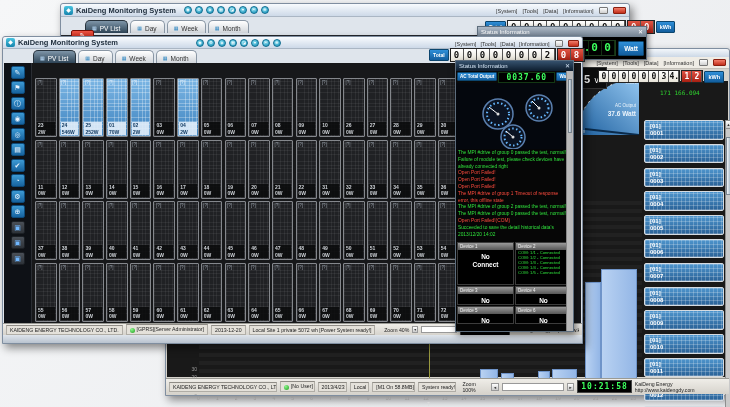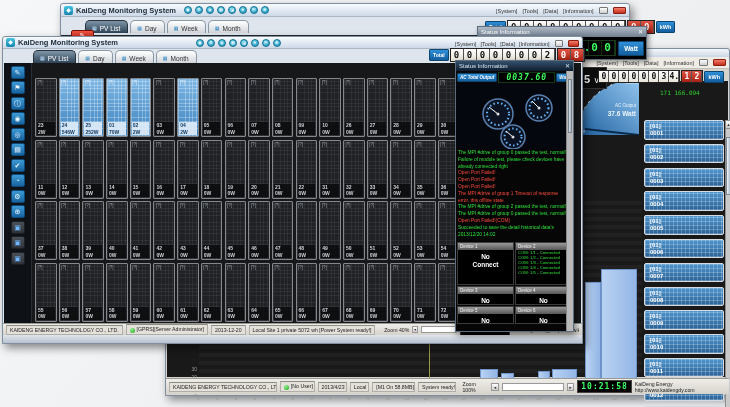--- a/index.html
+++ b/index.html
@@ -41,21 +41,21 @@
   .tile{position:relative;width:21.6px;height:59px;background:#202124;border:1px solid #84878c;border-radius:1px;
         background-image:repeating-linear-gradient(90deg,rgba(255,255,255,.06) 0 .8px,transparent .8px 3.6px),repeating-linear-gradient(0deg,rgba(255,255,255,.06) 0 .8px,transparent .8px 3.6px);}
   .tile.on{background:linear-gradient(#7cb6e4,#3f84c0);background-image:repeating-linear-gradient(90deg,rgba(255,255,255,.28) 0 .8px,transparent .8px 3.6px),repeating-linear-gradient(0deg,rgba(255,255,255,.28) 0 .8px,transparent .8px 3.6px),linear-gradient(#7cb6e4,#3f84c0);}
   .tile .tag{position:absolute;top:1px;left:1.5px;font-size:4.5px;color:#9aa2ac;}
   .tile.on .tag{color:#eaf3fc;}
   .tile .lbl{position:absolute;left:1px;right:1px;bottom:1px;height:13px;background:rgba(10,10,12,.85);color:#cfd3d8;font-size:5px;font-weight:bold;line-height:6.5px;padding-left:1px;}
   .tile.on .lbl{background:rgba(222,236,248,.92);color:#123a61;}
   
   #dpanel{position:absolute;left:455px;top:60px;width:119px;height:272px;background:#060606;border:1px solid #5d6d7d;z-index:50;box-shadow:2px 3px 7px rgba(0,0,0,.5);}
   #dpanel .ptitle{height:10px;background:linear-gradient(#35516d,#0d1d2e);color:#d4e4f4;font-size:6px;line-height:10px;padding:0 3px;display:flex;justify-content:space-between;}
-  #acrow{height:12px;display:flex;align-items:center;gap:1px;padding:1px;background:#0a0a0a;font-style:italic;}
+  #acrow{height:12px;display:flex;align-items:flex-start;gap:1px;padding:1px;background:#0a0a0a;}
   #gauges{height:66px;background:#04070d;}
   #term{height:92px;padding:1px 2px;font-family:"DejaVu Sans Mono",monospace;font-size:4.8px;line-height:6.8px;overflow:hidden;white-space:nowrap;}
   #term .c-g{color:#2fe03c;} #term .c-r{color:#ff4b3e;}
   #groups{display:grid;grid-template-columns:1fr 1fr;gap:1px;padding:1px;height:84px;}
   .grp{background:#000;border:1px solid #3c3c3c;position:relative;overflow:hidden;}
   .grp .ghead{height:7px;background:linear-gradient(#9a9a9a,#565656);color:#f2f2f2;font-size:4.5px;line-height:7px;padding-left:2px;}
   .grp .nc{position:absolute;left:0;right:0;top:10px;text-align:center;color:#fff;font-weight:bold;font-size:6.5px;line-height:8px;white-space:pre-line;}
   .grp .glines{padding:1px 2px;font-family:"DejaVu Sans Mono",monospace;font-size:4.2px;line-height:4.9px;color:#2fe03c;}
   #dscroll{position:absolute;right:0;top:10px;bottom:0;width:7px;background:#b9b9b9;border-left:1px solid #888;}
   #dscroll .thumb{margin:8px 1px;height:54px;background:linear-gradient(90deg,#dfe5ea,#9fb0bf);border:1px solid #77828c;}

